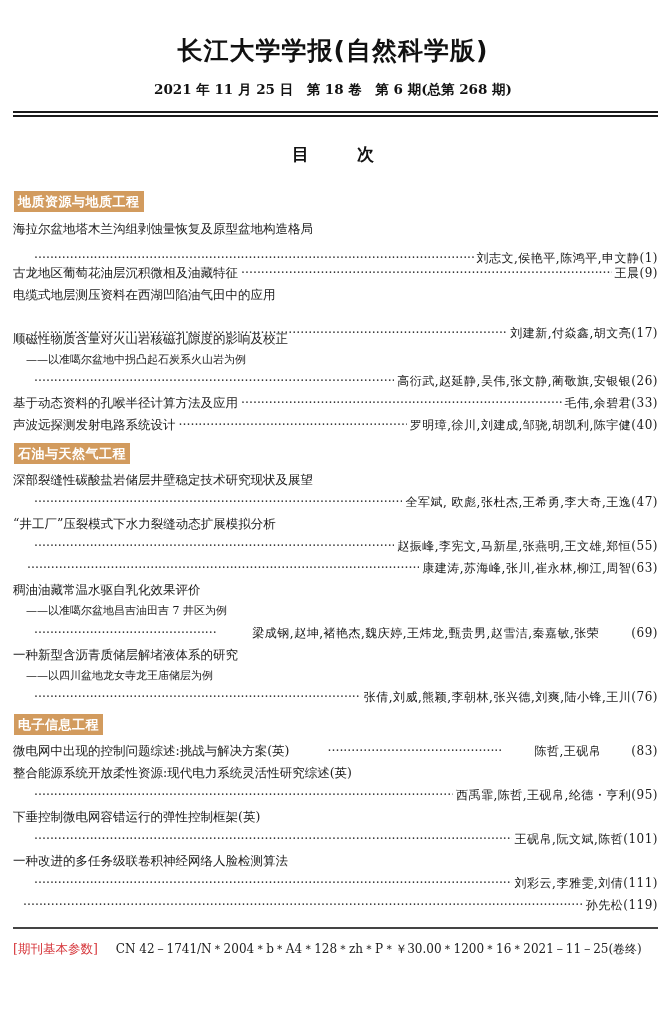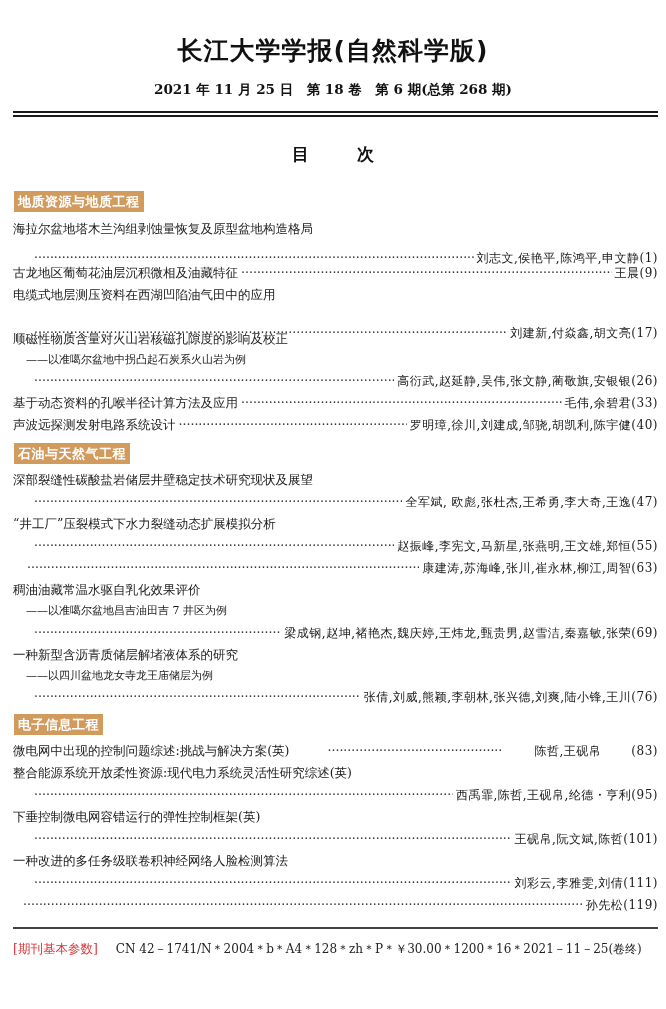--- a/index.html
+++ b/index.html
@@ -114,21 +114,21 @@
 <div class="abs line" style="top:558px;">
   <span class="dots" style="margin-left:14px;"></span>
   <span class="au">康建涛,苏海峰,张川,崔永林,柳江,周智</span>
     <span class="au">(63)</span>
 </div>
 
 <div class="abs line" style="top:580px;">
   <span class="t">稠油油藏常温水驱自乳化效果评价</span>
 </div>
 <div class="abs sub" style="top:602px;">——以准噶尔盆地昌吉油田吉 7 井区为例</div>
-<div class="abs line indent" style="top:623px;">
+<div class="abs line indent" style="top:623px;gap:32px;">
   <span class="dots"></span>
   <span class="au">梁成钢,赵坤,褚艳杰,魏庆婷,王炜龙,甄贵男,赵雪洁,秦嘉敏,张荣</span>
     <span class="au">(69)</span>
 </div>
 
 <div class="abs line" style="top:645px;">
   <span class="t">一种新型含沥青质储层解堵液体系的研究</span>
 </div>
 <div class="abs sub" style="top:667px;">——以四川盆地龙女寺龙王庙储层为例</div>
 <div class="abs line indent" style="top:687px;">

